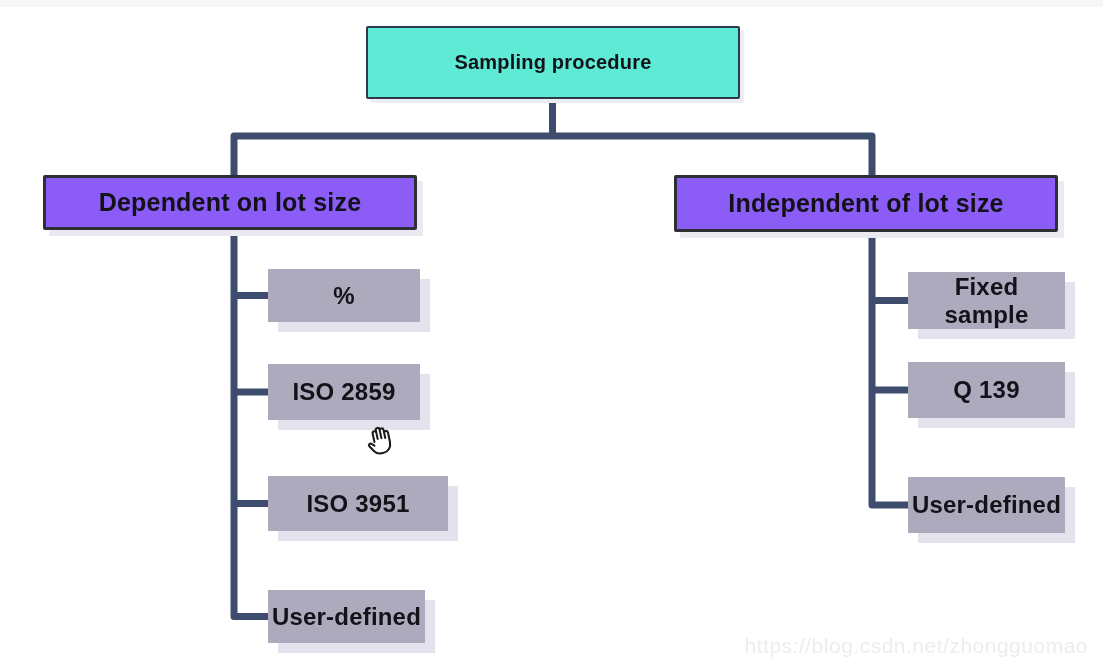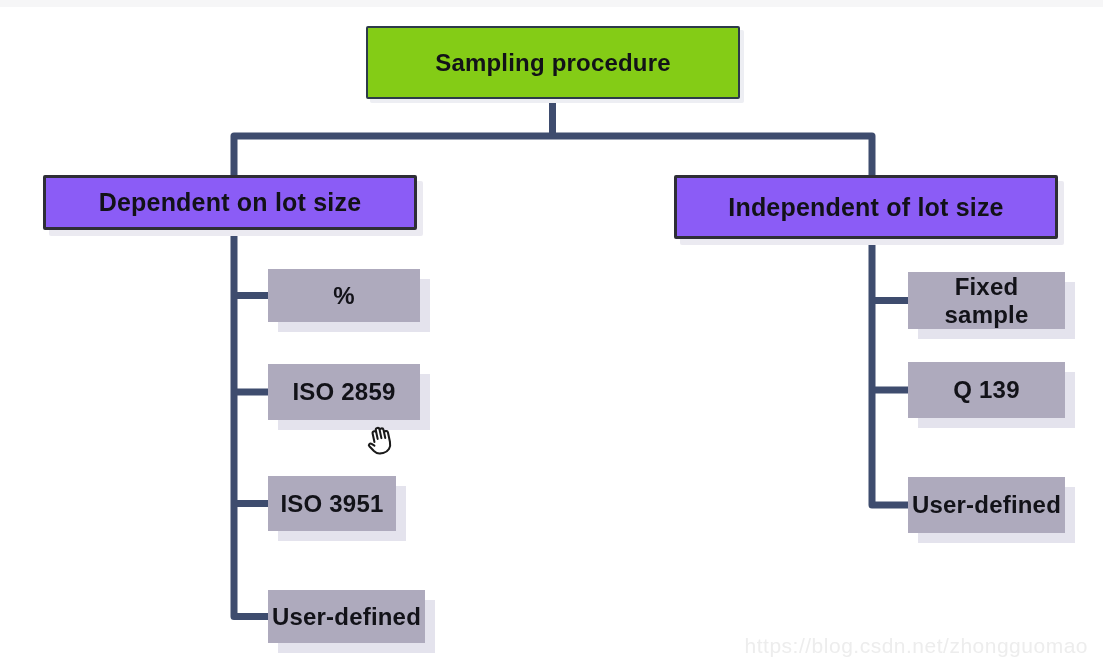--- a/index.html
+++ b/index.html
@@ -21,24 +21,24 @@
     display: flex;
     align-items: center;
     justify-content: center;
     text-align: center;
     font-weight: bold;
     color: #121218;
     box-sizing: border-box;
     letter-spacing: 0.2px;
   }
   .root-node {
-    background: #84cc16;
+    background: #5eead4;
     border: 2px solid #2c3a49;
     border-radius: 2px;
-    font-size: 24px;
+    font-size: 20px;
     box-shadow: 4px 4px 0 #edeef3;
   }
   .branch-node {
     background: #8b5cf6;
     border: 3px solid #2e2e36;
     border-radius: 2px;
     font-size: 25px;
     box-shadow: 6px 6px 0 #ebeaf1;
   }
   .child-node {
@@ -75,25 +75,25 @@
       <path d="M234 503.5 L268 503.5"></path>
       <path d="M872 230 L872 505 L908 505"></path>
       <path d="M872 300.5 L908 300.5"></path>
       <path d="M872 390 L908 390"></path>
     </g>
   </svg>
 
   <div class="node root-node" style="left:366px; top:26px; width:374px; height:73px;">Sampling procedure</div>
 
   <div class="node branch-node" style="left:43px; top:175px; width:374px; height:55px;">Dependent on lot size</div>
-  <div class="node branch-node" style="left:674px; top:175px; width:384px; height:64px;">Independent of lot size</div>
+  <div class="node branch-node" style="left:674px; top:175px; width:384px; height:57px;">Independent of lot size</div>
 
   <div class="node child-node" style="left:268px; top:269px; width:152px; height:53px;">%</div>
   <div class="node child-node" style="left:268px; top:364px; width:152px; height:56px;text-align:center;">ISO 2859</div>
-  <div class="node child-node" style="left:268px; top:476px; width:128px; height:55px;">ISO 3951</div>
+  <div class="node child-node" style="left:268px; top:476px; width:180px; height:55px;">ISO 3951</div>
   <div class="node child-node" style="left:268px; top:590px; width:157px; height:53px;">User-defined</div>
 
   <div class="node child-node" style="left:908px; top:272px; width:157px; height:57px;">Fixed
 sample</div>
   <div class="node child-node" style="left:908px; top:362px; width:157px; height:56px;">Q 139</div>
   <div class="node child-node" style="left:908px; top:477px; width:157px; height:56px;">User-defined</div>
 
   <svg class="hand-cursor" viewBox="0 0 24 24">
     <g transform="rotate(-12 12 12)" fill="#ffffff" stroke="#1a1a1a" stroke-width="1.3" stroke-linecap="round" stroke-linejoin="round">
       <path d="M8.3 12.5 V7 a1.2 1.2 0 0 1 2.4 0 V11

